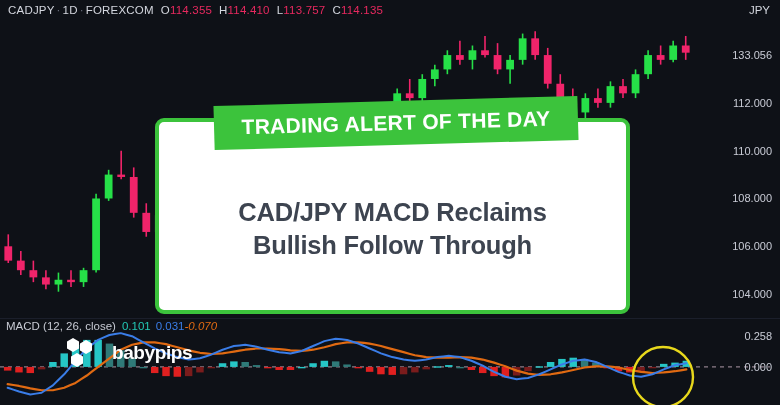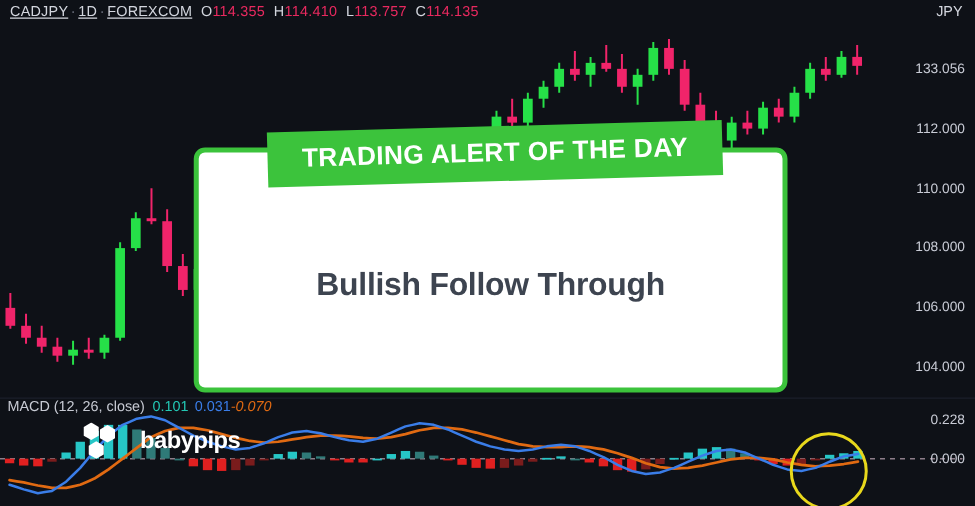--- a/index.html
+++ b/index.html
@@ -7,21 +7,21 @@
   body { width:780px; height:405px; overflow:hidden;
          font-family:"Liberation Sans", sans-serif; position:relative; }
 
   #screen { position:relative; width:780px; height:405px; background:#0e1117; overflow:hidden; }
 
   
   #header { position:absolute; left:0; top:0; width:780px; height:24px;
             background:#0e1117; z-index:40; }
   #header-left { position:absolute; left:8px; top:4px; font-size:11.5px;
                  letter-spacing:.2px; white-space:nowrap; }
-  .sym { color:#d3d6de;text-decoration:underline; }
+  .sym { color:#d3d6de; }
   .dot { color:#6a6f7d; padding:0 2px; }
   .ohlc-lbl { color:#d3d6de; margin-left:7px; }
   .ohlc-val { color:#e8295f; }
   #cur-code { position:absolute; right:10px; top:4px; font-size:11.5px; color:#d3d6de; }
 
   
   #price-panel { position:absolute; left:0; top:24px; width:780px; height:294px; }
   #macd-panel  { position:absolute; left:0; top:319px; width:780px; height:86px; }
   #panel-divider { position:absolute; left:0; top:318px; width:780px; height:1px;
                    background:#1b1f2b; z-index:5; }
@@ -258,21 +258,21 @@
         <rect x="637.3655737704918" y="47.91428571428571" width="7.465573770491804" height="4.914285714285711" fill="#7a1c1c"></rect>
         <rect x="648.6770491803278" y="47.91428571428571" width="7.465573770491804" height="1.4" fill="#7a1c1c"></rect>
         <rect x="659.9885245901639" y="44.842857142857135" width="7.465573770491804" height="3.0714285714285765" fill="#26c6c6"></rect>
         <rect x="671.3" y="43.614285714285714" width="7.465573770491804" height="4.299999999999997" fill="#26c6c6"></rect>
         <rect x="682.611475409836" y="41.771428571428565" width="7.465573770491804" height="6.142857142857146" fill="#26c6c6"></rect>
         <path d="M 7.655737704918033 65.11428571428571 Q 7.655737704918033 65.11428571428571 13.311475409836065 66.03571428571428 Q 18.9672131147541 66.95714285714286 18.9672131147541 66.95714285714286 Q 18.9672131147541 66.95714285714286 24.62295081967213 68.18571428571428 Q 30.278688524590162 69.41428571428571 30.278688524590162 69.41428571428571 Q 30.278688524590162 69.41428571428571 35.9344262295082 70.33571428571429 Q 41.59016393442623 71.25714285714285 41.59016393442623 71.25714285714285 Q 41.59016393442623 71.25714285714285 47.24590163934426 71.25714285714285 Q 52.90163934426229 71.25714285714285 52.90163934426229 71.25714285714285 Q 52.90163934426229 71.25714285714285 58.557377049180324 70.02857142857142 Q 64.21311475409836 68.8 64.21311475409836 68.8 Q 64.21311475409836 68.8 69.8688524590164 66.34285714285714 Q 75.52459016393443 63.885714285714286 75.52459016393443 63.885714285714286 Q 75.52459016393443 63.885714285714286 81.18032786885246 60.2 Q 86.8360655737705 56.51428571428571 86.8360655737705 56.51428571428571 Q 86.8360655737705 56.51428571428571 92.49180327868854 52.21428571428571 Q 98.14754098360656 47.91428571428571 98.14754098360656 47.91428571428571 Q 98.14754098360656 47.91428571428571 103.80327868852459 43.614285714285714 Q 109.45901639344262 39.31428571428571 109.45901639344262 39.31428571428571 Q 109.45901639344262 39.31428571428571 115.11475409836066 35.014285714285705 Q 120.77049180327869 30.714285714285708 120.77049180327869 30.714285714285708 Q 120.77049180327869 30.714285714285708 126.42622950819671 28.257142857142853 Q 132.08196721311475 25.799999999999997 132.08196721311475 25.799999999999997 Q 132.08196721311475 25.799999999999997 137.7377049180328 24.571428571428566 Q 143.39344262295083 23.342857142857135 143.39344262295083 23.342857142857135 Q 143.39344262295083 23.342857142857135 149.04918032786884 23.342857142857135 Q 154.70491803278688 23.342857142857135 154.70491803278688 23.342857142857135 Q 154.70491803278688 23.342857142857135 160.36065573770492 24.26428571428571 Q 166.01639344262296 25.185714285714283 166.01639344262296 25.185714285714283 Q 166.01639344262296 25.185714285714283 171.672131147541 26.721428571428568 Q 177.327868852459 28.257142857142853 177.327868852459 28.257142857142853 Q 177.327868852459 28.257142857142853 182.98360655737704 29.792857142857137 Q 188.63934426229508 31.328571428571422 188.63934426229508 31.328571428571422 Q 188.63934426229508 31.328571428571422 194.29508196721312 32.55714285714285 Q 199.95081967213116 33.78571428571428 199.95081967213116 33.78571428571428 Q 199.95081967213116 33.78571428571428 205.60655737704917 34.39999999999999 Q 211.2622950819672 35.01428571428571 211.2622950819672 35.01428571428571 Q 211.2622950819672 35.01428571428571 216.91803278688525 34.707142857142856 Q 222.5737704918033 34.4 222.5737704918033 34.4 Q 222.5737704918033 34.4 228.22950819672133 33.47857142857143 Q 233.88524590163934 32.55714285714286 233.88524590163934 32.55714285714286 Q 233.88524590163934 32.55714285714286 239.54098360655738 31.635714285714283 Q 245.19672131147541 30.714285714285708 245.19672131147541 30.714285714285708 Q 245.19672131147541 30.714285714285708 250.85245901639345 30.099999999999998 Q 256.5081967213115 29.485714285714288 256.5081967213115 29.485714285714288 Q 256.5081967213115 29.485714285714288 262.1639344262295 29.485714285714288 Q 267.8196721311475 29.485714285714288 267.8196721311475 29.485714285714288 Q 267.8196721311475 29.485714285714288 273.4754098360655 29.792857142857144 Q 279.1311475409836 30.1 279.1311475409836 30.1 Q 279.1311475409836 30.1 284.78688524590166 30.71428571428571 Q 290.44262295081967 31.328571428571422 290.44262295081967 31.328571428571422 Q 290.44262295081967 31.328571428571422 296.0983606557377 31.63571428571428 Q 301.7540983606557 31.942857142857136 301.7540983606557 31.942857142857136 Q 301.7540983606557 31.942857142857136 307.4098360655737 31.328571428571422 Q 313.06557377049177 30.714285714285708 313.06557377049177 30.714285714285708 Q 313.06557377049177 30.714285714285708 318.72131147540983 29.48571428571428 Q 324.37704918032784 28.257142857142853 324.37704918032784 28.257142857142853 Q 324.37704918032784 28.257142857142853 330.03278688524586 26.721428571428568 Q 335.6885245901639 25.185714285714283 335.6885245901639 25.185714285714283 Q 335.6885245901639 25.185714285714283 341.34426229508193 24.26428571428571 Q 346.99999999999994 23.342857142857135 346.99999999999994 23.342857142857135 Q 346.99999999999994 23.342857142857135 352.655737704918 23.342857142857135 Q 358.311475409836 23.342857142857135 358.311475409836 23.342857142857135 Q 358.311475409836 23.342857142857135 363.96721311475403 23.957142857142852 Q 369.6229508196721 24.57142857142857 369.6229508196721 24.57142857142857 Q 369.6229508196721 24.57142857142857 375.27868852459017 25.799999999999997 Q 380.9344262295082 27.028571428571425 380.9344262295082 27.028571428571425 Q 380.9344262295082 27.028571428571425 386.5901639344262 28.564285714285713 Q 392.24590163934425 30.1 392.24590163934425 30.1 Q 392.24590163934425 30.1 397.90163934426226 31.635714285714286 Q 403.5573770491803 33.17142857142857 403.5573770491803 33.17142857142857 Q 403.5573770491803 33.17142857142857 409.21311475409834 34.707142857142856 Q 414.86885245901635 36.24285714285714 414.86885245901635 36.24285714285714 Q 414.86885245901635 36.24285714285714 420.52459016393436 37.16428571428571 Q 426.18032786885243 38.08571428571428 426.18032786885243 38.08571428571428 Q 426.18032786885243 38.08571428571428 431.8360655737705 38.39285714285714 Q 437.4918032786885 38.699999999999996 437.4918032786885 38.699999999999996 Q 437.4918032786885 38.699999999999996 443.1475409836065 38.699999999999996 Q 448.80327868852453 38.699999999999996 448.80327868852453 38.699999999999996 Q 448.80327868852453 38.699999999999996 454.45901639344254 38.39285714285714 Q 460.1147540983606 38.08571428571428 460.1147540983606 38.08571428571428 Q 460.1147540983606 38.08571428571428 465.7704918032787 38.39285714285714 Q 471.4262295081967 38.699999999999996 471.4262295081967 38.699999999999996 Q 471.4262295081967 38.699999999999996 477.0819672131147 39.62142857142857 Q 482.73770491803276 40.542857142857144 482.73770491803276 40.542857142857144 Q 482.73770491803276 40.542857142857144 488.39344262295083 42.07857142857143 Q 494.04918032786884 43.614285714285714 494.04918032786884 43.614285714285714 Q 494.04918032786884 43.614285714285714 499.70491803278685 45.457142857142856 Q 505.36065573770486 47.3 505.36065573770486 47.3 Q 505.36065573770486 47.3 511.0163934426229 49.449999999999996 Q 516.672131147541 51.599999999999994 516.672131147541 51.599999999999994 Q 516.672131147541 51.599999999999994 522.327868852459 53.13571428571428 Q 527.983606557377 54.671428571428564 527.983606557377 54.671428571428564 Q 527.983606557377 54.671428571428564 533.639344262295 55.28571428571428 Q 539.295081967213 55.9 539.295081967213 55.9 Q 539.295081967213 55.9 544.950819672131 55.59285714285714 Q 550.6065573770492 55.285714285714285 550.6065573770492 55.285714285714285 Q 550.6065573770492 55.285714285714285 556.2622950819672 54.364285714285714 Q 561.9180327868852 53.442857142857136 561.9180327868852 53.442857142857136 Q 561.9180327868852 53.442857142857136 567.5737704918033 52.21428571428571 Q 573.2295081967213 50.98571428571429 573.2295081967213 50.98571428571429 Q 573.2295081967213 50.98571428571429 578.8852459016393 49.75714285714285 Q 584.5409836065573 48.528571428571425 584.5409836065573 48.528571428571425 Q 584.5409836065573 48.528571428571425 590.1967213114754 47.91428571428571 Q 595.8524590163934 47.3 595.8524590163934 47.3 Q 595.8524590163934 47.3 601.5081967213114 47.3 Q 607.1639344262295 47.3 607.1639344262295 47.3 Q 607.1639344262295 47.3 612.8196721311475 47.91428571428571 Q 618.4754098360655 48.528571428571425 618.4754098360655 48.528571428571425 Q 618.4754098360655 48.528571428571425 624.1311475409835 49.75714285714285 Q 629.7868852459015 50.98571428571429 629.7868852459015 50.98571428571429 Q 629.7868852459015 50.98571428571429 635.4426229508197 51.90714285714286 Q 641.0983606557377 52.82857142857142 641.0983606557377 52.82857142857142 Q 641.0983606557377 52.82857142857142 646.7540983606557 53.442857142857136 Q 652.4098360655737 54.05714285714286 652.4098360655737 54.05714285714286 Q 652.4098360655737 54.05714285714286 658.0655737704917 53.75 Q 663.7213114754098 53.442857142857136 663.7213114754098 53.442857142857136 Q 663.7213114754098 53.442857142857136 669.3770491803278 52.82857142857142 Q 675.0327868852459 52.21428571428571 675.0327868852459 52.21428571428571 Q 675.0327868852459 52.21428571428571 680.6885245901639 51.292857142857144 Q 686.3442622950819 50.371428571428574 686.3442622950819 50.371428571428574" fill="none" stroke="#e06a12" stroke-width="2.2" stroke-linejoin="round" stroke-linecap="round"></path>
         <path d="M 7.655737704918033 68.8 Q 7.655737704918033 68.8 13.311475409836065 70.64285714285714 Q 18.9672131147541 72.48571428571428 18.9672131147541 72.48571428571428 Q 18.9672131147541 72.48571428571428 24.62295081967213 74.02142857142857 Q 30.278688524590162 75.55714285714285 30.278688524590162 75.55714285714285 Q 30.278688524590162 75.55714285714285 35.9344262295082 74.63571428571427 Q 41.59016393442623 73.71428571428571 41.59016393442623 73.71428571428571 Q 41.59016393442623 73.71428571428571 47.24590163934426 70.02857142857142 Q 52.90163934426229 66.34285714285714 52.90163934426229 66.34285714285714 Q 52.90163934426229 66.34285714285714 58.557377049180324 60.81428571428572 Q 64.21311475409836 55.285714285714285 64.21311475409836 55.285714285714285 Q 64.21311475409836 55.285714285714285 69.8688524590164 48.528571428571425 Q 75.52459016393443 41.771428571428565 75.52459016393443 41.771428571428565 Q 75.52459016393443 41.771428571428565 81.18032786885246 35.628571428571426 Q 86.8360655737705 29.485714285714288 86.8360655737705 29.485714285714288 Q 86.8360655737705 29.485714285714288 92.49180327868854 25.18571428571428 Q 98.14754098360656 20.885714285714272 98.14754098360656 20.885714285714272 Q 98.14754098360656 20.885714285714272 103.80327868852459 18.428571428571416 Q 109.45901639344262 15.97142857142856 109.45901639344262 15.97142857142856 Q 109.45901639344262 15.97142857142856 115.11475409836066 15.04999999999999 Q 120.77049180327869 14.12857142857142 120.77049180327869 14.12857142857142 Q 120.77049180327869 14.12857142857142 126.42622950819671 15.664285714285704 Q 132.08196721311475 17.19999999999999 132.08196721311475 17.19999999999999 Q 132.08196721311475 17.19999999999999 137.7377049180328 20.27142857142856 Q 143.39344262295083 23.342857142857135 143.39344262295083 23.342857142857135 Q 143.39344262295083 23.342857142857135 149.04918032786884 26.41428571428571 Q 154.70491803278688 29.485714285714288 154.70491803278688 29.485714285714288 Q 154.70491803278688 29.485714285714288 160.36065573770492 31.942857142857143 Q 166.01639344262296 34.4 166.01639344262296 34.4 Q 166.01639344262296 34.4 171.672131147541 36.24285714285714 Q 177.327868852459 38.08571428571428 177.327868852459 38.08571428571428 Q 177.327868852459 38.08571428571428 182.98360655737704 39.31428571428572 Q 188.63934426229508 40.542857142857144 188.63934426229508 40.542857142857144 Q 188.63934426229508 40.542857142857144 194.29508196721312 39.92857142857143 Q 199.95081967213116 39.31428571428571 199.95081967213116 39.31428571428571 Q 199.95081967213116 39.31428571428571 205.60655737704917 37.47142857142857 Q 211.2622950819672 35.628571428571426 211.2622950819672 35.628571428571426 Q 211.2622950819672 35.628571428571426 216.91803278688525 33.171428571428564 Q 222.5737704918033 30.714285714285708 222.5737704918033 30.714285714285708 Q 222.5737704918033 30.714285714285708 228.22950819672133 28.871428571428567 Q 233.88524590163934 27.028571428571425 233.88524590163934 27.028571428571425 Q 233.88524590163934 27.028571428571425 239.54098360655738 26.41428571428571 Q 245.19672131147541 25.799999999999997 245.19672131147541 25.799999999999997 Q 245.19672131147541 25.799999999999997 250.85245901639345 26.721428571428568 Q 256.5081967213115 27.64285714285714 256.5081967213115 27.64285714285714 Q 256.5081967213115 27.64285714285714 262.1639344262295 29.178571428571423 Q 267.8196721311475 30.714285714285708 267.8196721311475 30.714285714285708 Q 267.8196721311475 30.714285714285708 273.4754098360655 31.94285714285714 Q 279.1311475409836 33.17142857142857 279.1311475409836 33.17142857142857 Q 279.1311475409836 33.17142857142857 284.78688524590166 33.785714285714285 Q 290.44262295081967 34.4 290.44262295081967 34.4 Q 290.44262295081967 34.4 296.0983606557377 33.171428571428564 Q 301.7540983606557 31.942857142857136 301.7540983606557 31.942857142857136 Q 301.7540983606557 31.942857142857136 307.4098360655737 29.48571428571428 Q 313.06557377049177 27.028571428571425 313.06557377049177 27.028571428571425 Q 313.06557377049177 27.028571428571425 318.72131147540983 24.57142857142857 Q 324.37704918032784 22.114285714285714 324.37704918032784 22.114285714285714 Q 324.37704918032784 22.114285714285714 330.03278688524586 20.88571428571428 Q 335.6885245901639 19.657142857142844 335.6885245901639 19.657142857142844 Q 335.6885245901639 19.657142857142844 341.34426229508193 20.271428571428558 Q 346.99999999999994 20.885714285714272 346.99999999999994 20.885714285714272 Q 346.99999999999994 20.885714285714272 352.655737704918 22.72857142857142 Q 358.311475409836 24.57142857142857 358.311475409836 24.57142857142857 Q 358.311475409836 24.57142857142857 363.96721311475403 27.02857142857143 Q 369.6229508196721 29.485714285714288 369.6229508196721 29.485714285714288 Q 369.6229508196721 29.485714285714288 375.27868852459017 31.942857142857143 Q 380.9344262295082 34.4 380.9344262295082 34.4 Q 380.9344262295082 34.4 386.5901639344262 36.24285714285714 Q 392.24590163934425 38.08571428571428 392.24590163934425 38.08571428571428 Q 392.24590163934425 38.08571428571428 397.90163934426226 39.31428571428572 Q 403.5573770491803 40.542857142857144 403.5573770491803 40.542857142857144 Q 403.5573770491803 40.542857142857144 409.21311475409834 41.15714285714286 Q 414.86885245901635 41.771428571428565 414.86885245901635 41.771428571428565 Q 414.86885245901635 41.771428571428565 420.52459016393436 41.15714285714286 Q 426.18032786885243 40.542857142857144 426.18032786885243 40.542857142857144 Q 426.18032786885243 40.542857142857144 431.8360655737705 39.31428571428572 Q 437.4918032786885 38.08571428571428 437.4918032786885 38.08571428571428 Q 437.4918032786885 38.08571428571428 443.1475409836065 37.47142857142856 Q 448.80327868852453 36.85714285714285 448.80327868852453 36.85714285714285 Q 448.80327868852453 36.85714285714285 454.45901639344254 37.47142857142856 Q 460.1147540983606 38.08571428571428 460.1147540983606 38.08571428571428 Q 460.1147540983606 38.08571428571428 465.7704918032787 39.92857142857142 Q 471.4262295081967 41.771428571428565 471.4262295081967 41.771428571428565 Q 471.4262295081967 41.771428571428565 477.0819672131147 44.22857142857143 Q 482.73770491803276 46.68571428571428 482.73770491803276 46.68571428571428 Q 482.73770491803276 46.68571428571428 488.39344262295083 49.75714285714285 Q 494.04918032786884 52.82857142857142 494.04918032786884 52.82857142857142 Q 494.04918032786884 52.82857142857142 499.70491803278685 55.285714285714285 Q 505.36065573770486 57.74285714285715 505.36065573770486 57.74285714285715 Q 505.36065573770486 57.74285714285715 511.0163934426229 58.971428571428575 Q 516.672131147541 60.2 516.672131147541 60.2 Q 516.672131147541 60.2 522.327868852459 59.58571428571429 Q 527.983606557377 58.97142857142857 527.983606557377 58.97142857142857 Q 527.983606557377 58.97142857142857 533.639344262295 57.128571428571426 Q 539.295081967213 55.285714285714285 539.295081967213 55.285714285714285 Q 539.295081967213 55.285714285714285 544.950819672131 52.82857142857143 Q 550.6065573770492 50.371428571428574 550.6065573770492 50.371428571428574 Q 550.6065573770492 50.371428571428574 556.2622950819672 47.91428571428571 Q 561.9180327868852 45.457142857142856 561.9180327868852 45.457142857142856 Q 561.9180327868852 45.457142857142856 567.5737704918033 43.614285714285714 Q 573.2295081967213 41.771428571428565 573.2295081967213 41.771428571428565 Q 573.2295081967213 41.771428571428565 578.8852459016393 41.15714285714286 Q 584.5409836065573 40.542857142857144 584.5409836065573 40.542857142857144 Q 584.5409836065573 40.542857142857144 590.1967213114754 41.77142857142857 Q 595.8524590163934 43 595.8524590163934 43 Q 595.8524590163934 43 601.5081967213114 45.457142857142856 Q 607.1639344262295 47.91428571428571 607.1639344262295 47.91428571428571 Q 607.1639344262295 47.91428571428571 612.8196721311475 50.37142857142857 Q 618.4754098360655 52.82857142857142 618.4754098360655 52.82857142857142 Q 618.4754098360655 52.82857142857142 624.1311475409835 54.671428571428564 Q 629.7868852459015 56.51428571428571 629.7868852459015 56.51428571428571 Q 629.7868852459015 56.51428571428571 635.4426229508197 57.12857142857143 Q 641.0983606557377 57.74285714285715 641.0983606557377 57.74285714285715 Q 641.0983606557377 57.74285714285715 646.7540983606557 56.51428571428572 Q 652.4098360655737 55.285714285714285 652.4098360655737 55.285714285714285 Q 652.4098360655737 55.285714285714285 658.0655737704917 52.82857142857143 Q 663.7213114754098 50.371428571428574 663.7213114754098 50.371428571428574 Q 663.7213114754098 50.371428571428574 669.3770491803278 48.22142857142857 Q 675.0327868852459 46.07142857142856 675.0327868852459 46.07142857142856 Q 675.0327868852459 46.07142857142856 680.6885245901639 45.14999999999999 Q 686.3442622950819 44.22857142857143 686.3442622950819 44.22857142857143" fill="none" stroke="#3a7de8" stroke-width="2" stroke-linejoin="round" stroke-linecap="round"></path>
         <circle cx="663" cy="58" r="30" fill="none" stroke="#e8d81c" stroke-width="2.4"></circle>
       </svg>
     <div id="macd-axis">
-        <div class="axis-lbl" style="top: 17.2px;">0.228</div>
+        <div class="axis-lbl" style="top: 17.2px;">0.258</div>
         <div class="axis-lbl" style="top: 47.9143px;">0.000</div>
       </div>
   </div>
 
   <div id="macd-legend">
     <span class="ttl">MACD (12, 26, close)</span><span class="v-hist">0.101</span><span class="v-macd">0.031</span><span class="v-sig">-0.070</span>
   </div>
 
   <div id="logo">
     <svg width="34" height="30" viewBox="0 0 34 30">
@@ -281,16 +281,17 @@
       <polygon points="15,15 21,18.5 21,25.5 15,29 9,25.5 9,18.5" fill="#ffffff"></polygon>
     </svg>
     <span class="word">babypips</span>
   </div>
 
   <div id="banner">
     <span>TRADING ALERT OF THE DAY</span>
   </div>
 
   <div id="card">
+    <div class="hl">CAD/JPY MACD Reclaims</div>
     <div class="hl">Bullish Follow Through</div>
   </div>
 
 </div>
 
 </body></html>

